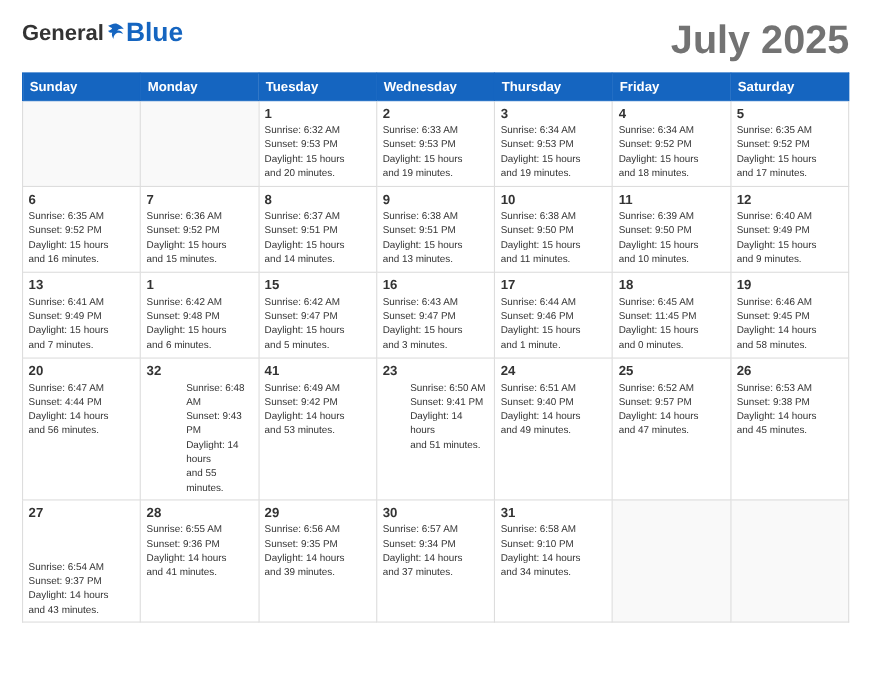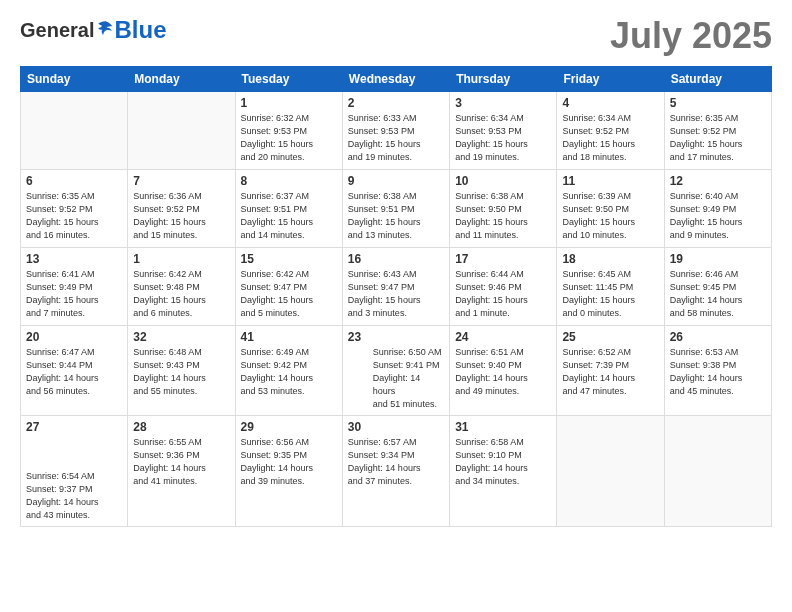--- a/index.html
+++ b/index.html
@@ -269,27 +269,27 @@
             <div class="day-info" style="white-space: pre-line;">Sunrise: 6:46 AM
 Sunset: 9:45 PM
 Daylight: 14 hours
 and 58 minutes.</div>
           </td>
         </tr>
         <tr>
           <td>
             <span class="day-num">20</span>
             <div class="day-info" style="white-space: pre-line;">Sunrise: 6:47 AM
-Sunset: 9:44 PM
+Sunset: 4:44 PM
 Daylight: 14 hours
 and 56 minutes.</div>
           </td>
           <td>
             <span class="day-num">32</span>
-            <div class="day-info" style="white-space: pre-line;">Sunrise: 6:48 AM
+            <div class="day-info" style="white-space: pre-line; margin-left: 36px;">Sunrise: 6:48 AM
 Sunset: 9:43 PM
 Daylight: 14 hours
 and 55 minutes.</div>
           </td>
           <td>
             <span class="day-num">41</span>
             <div class="day-info" style="white-space: pre-line;">Sunrise: 6:49 AM
 Sunset: 9:42 PM
 Daylight: 14 hours
 and 53 minutes.</div>
@@ -304,21 +304,21 @@
           <td>
             <span class="day-num">24</span>
             <div class="day-info" style="white-space: pre-line;">Sunrise: 6:51 AM
 Sunset: 9:40 PM
 Daylight: 14 hours
 and 49 minutes.</div>
           </td>
           <td>
             <span class="day-num">25</span>
             <div class="day-info" style="white-space: pre-line;">Sunrise: 6:52 AM
-Sunset: 7:39 PM
+Sunset: 9:57 PM
 Daylight: 14 hours
 and 47 minutes.</div>
           </td>
           <td>
             <span class="day-num">26</span>
             <div class="day-info" style="white-space: pre-line;">Sunrise: 6:53 AM
 Sunset: 9:38 PM
 Daylight: 14 hours
 and 45 minutes.</div>
           </td>

